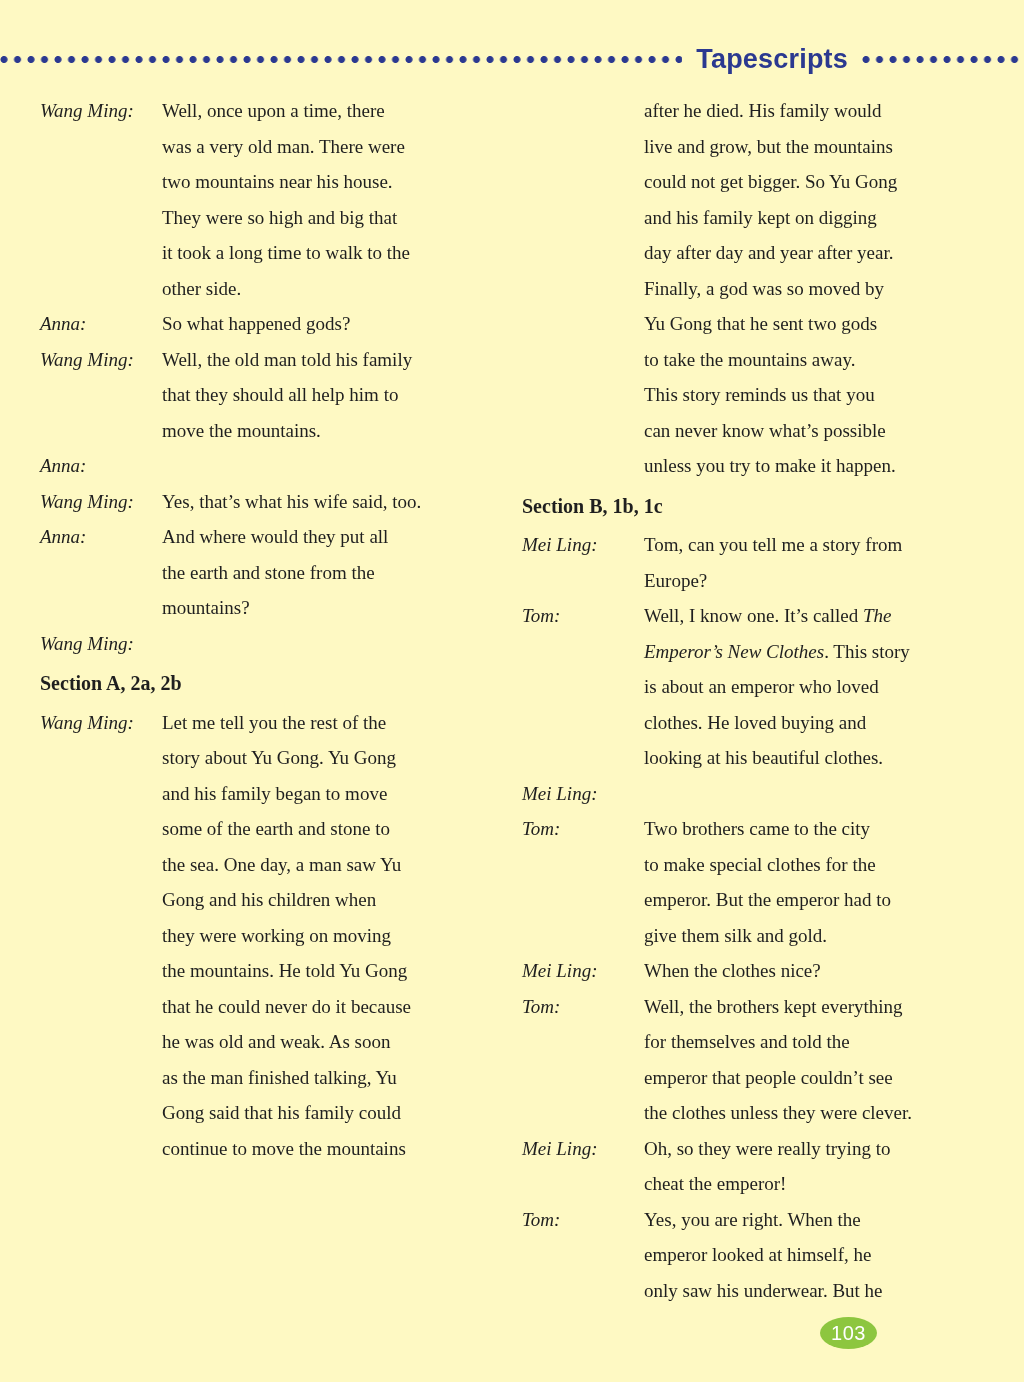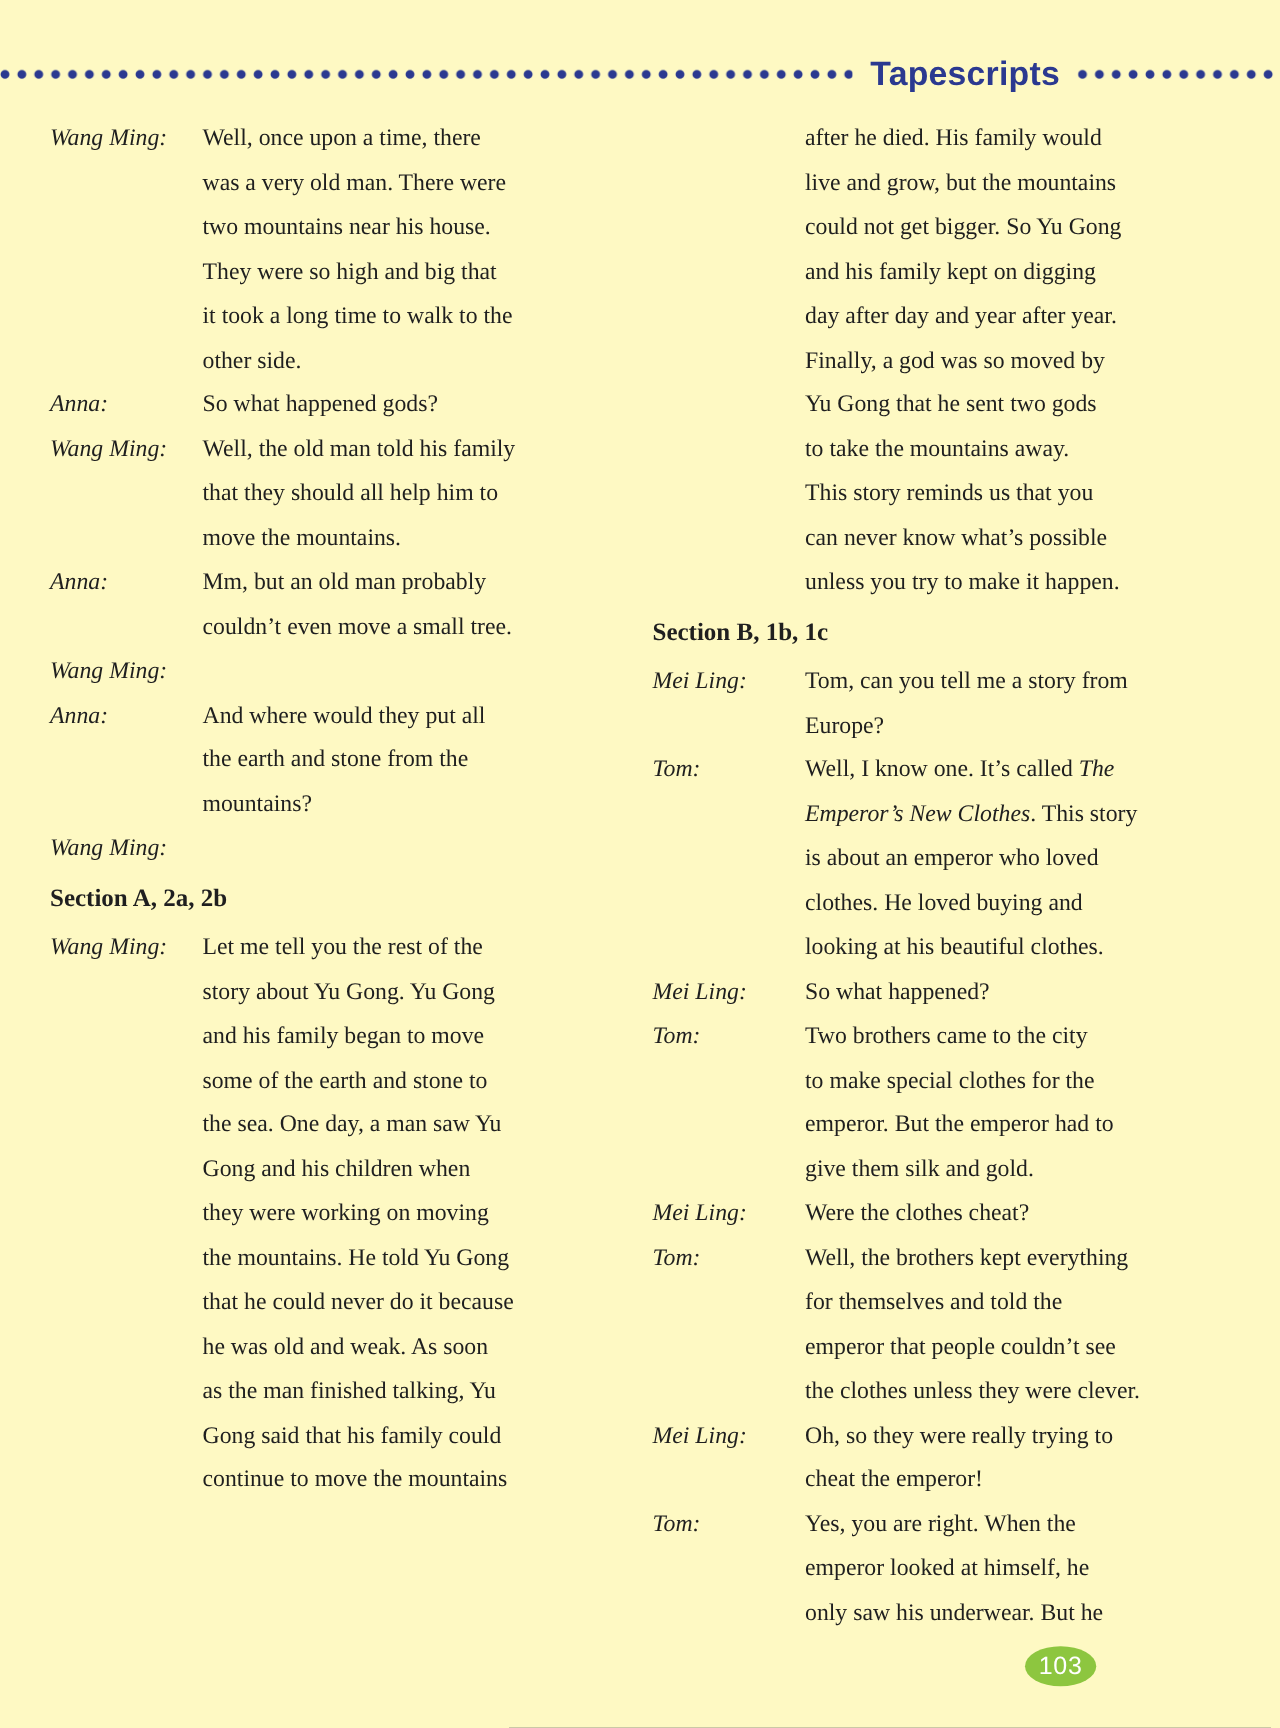--- a/index.html
+++ b/index.html
@@ -80,25 +80,24 @@
           <div class="speech"><span>So what happened gods?</span></div>
         </div>
         <div class="entry">
           <span class="speaker">Wang Ming:</span>
           <div class="speech"><span>Well, the old man told his family
 that they should all help him to
 move the mountains.</span></div>
         </div>
         <div class="entry">
           <span class="speaker">Anna:</span>
-          <div class="speech"><span>Mm, but an old man probably
-couldn’t even move a small tree.</span></div>
         </div>
         <div class="entry">
           <span class="speaker">Wang Ming:</span>
+          <div class="speech"><span>Yes, that’s what his wife said, too.</span></div>
         </div>
         <div class="entry">
           <span class="speaker">Anna:</span>
           <div class="speech"><span>And where would they put all
 the earth and stone from the
 mountains?</span></div>
         </div>
         <div class="entry">
           <span class="speaker">Wang Ming:</span>
         </div>
@@ -144,32 +143,31 @@
         <div class="entry">
           <span class="speaker">Tom:</span>
           <div class="speech"><span>Well, I know one. It’s called </span><span class="ital">The
 Emperor’s New Clothes</span><span>. This story
 is about an emperor who loved
 clothes. He loved buying and
 looking at his beautiful clothes.</span></div>
         </div>
         <div class="entry">
           <span class="speaker">Mei Ling:</span>
-          <div class="speech"><span>So what happened?</span></div>
         </div>
         <div class="entry">
           <span class="speaker">Tom:</span>
           <div class="speech"><span>Two brothers came to the city
 to make special clothes for the
 emperor. But the emperor had to
 give them silk and gold.</span></div>
         </div>
         <div class="entry">
           <span class="speaker">Mei Ling:</span>
-          <div class="speech"><span>Were the clothes cheat?</span></div>
+          <div class="speech"><span>When the clothes nice?</span></div>
         </div>
         <div class="entry">
           <span class="speaker">Tom:</span>
           <div class="speech"><span>Well, the brothers kept everything
 for themselves and told the
 emperor that people couldn’t see
 the clothes unless they were clever.</span></div>
         </div>
         <div class="entry">
           <span class="speaker">Mei Ling:</span>

